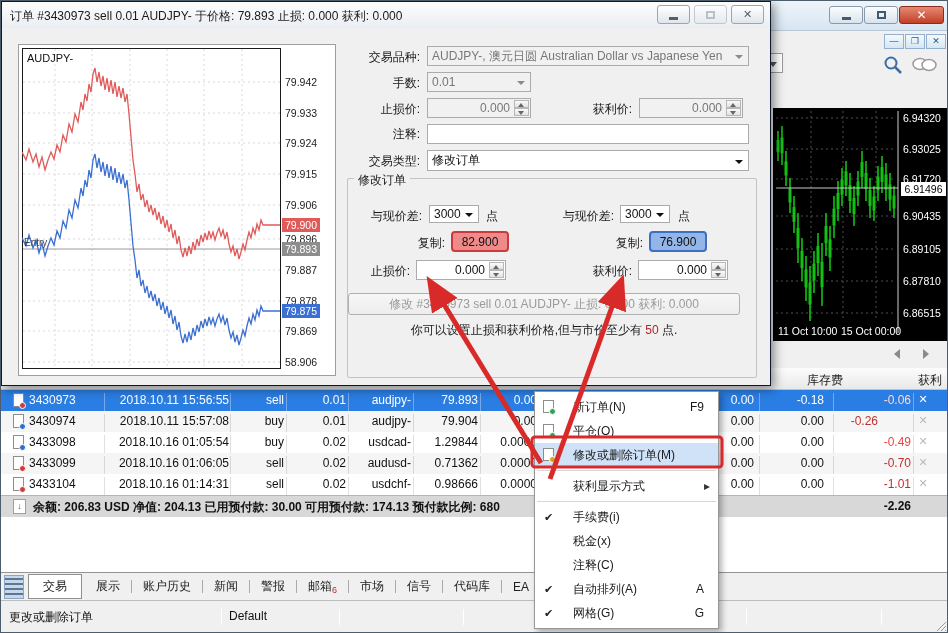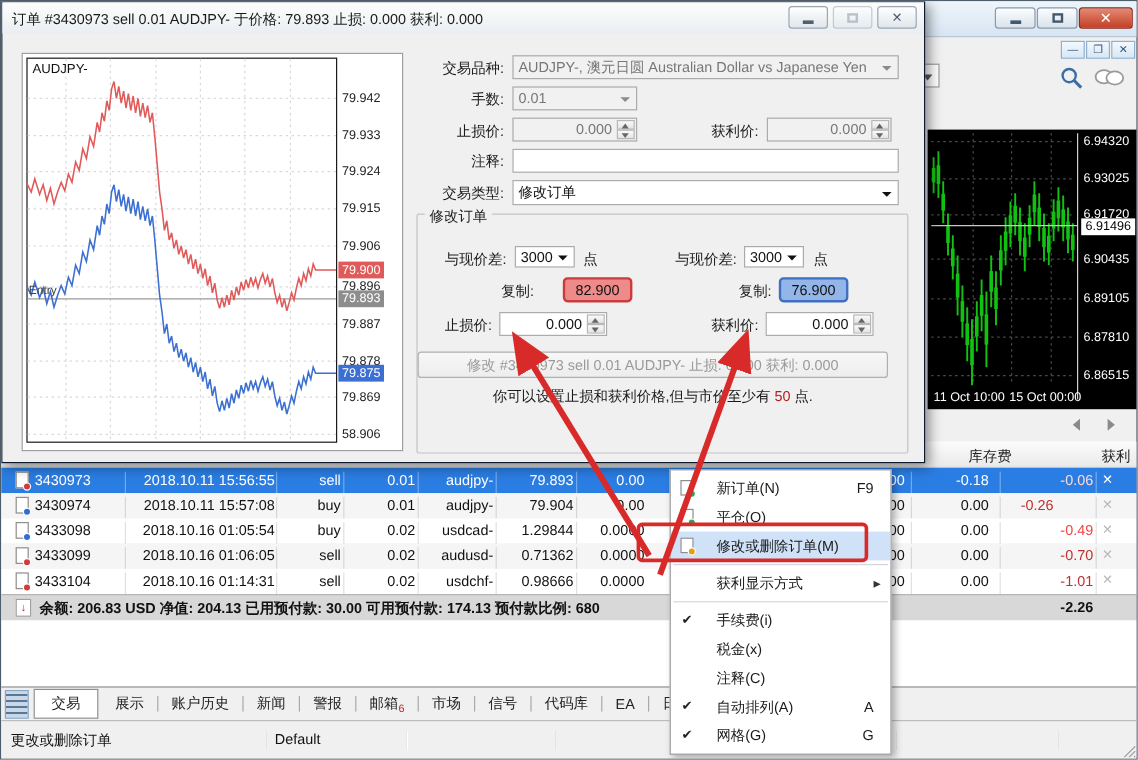--- a/index.html
+++ b/index.html
@@ -98,21 +98,21 @@
   .copy-btn{position:absolute;height:21px;line-height:19px;text-align:center;border-radius:4px;font-size:12px;color:#101010;}
   .copy-btn.sell{background:#ef8a8a;border:2px solid #cc3b3b;}
   .copy-btn.buy{background:#93b5e8;border:2px solid #3e6fc0;}
   .modify-btn{position:absolute;left:346px;top:291px;width:392px;height:22px;border:1px solid #b0b0b0;border-radius:3px;
     background:linear-gradient(#f7f7f7,#ededed);color:#9a9a9a;text-align:center;line-height:20px;}
   .hint{position:absolute;left:346px;top:320px;width:392px;text-align:center;color:#1a1a1a;}
   .hint b{color:#b22222;font-weight:normal;}
 
   
   .ctx-menu{position:absolute;left:533px;top:390px;width:185px;background:#fff;border:1px solid #979797;
-    box-shadow:3px 3px 6px rgba(0,0,0,0.3);z-index:40;padding:3px 0;margin-left:24px;}
+    box-shadow:3px 3px 6px rgba(0,0,0,0.3);z-index:40;padding:3px 0;}
   .menu-item{position:relative;height:24px;line-height:24px;color:#1a1a1a;}
   .menu-item.hl{background:#cfe2f7;}
   .mi-label{position:absolute;left:38px;}
   .mi-short{position:absolute;right:14px;}
   .mi-sub{position:absolute;right:8px;color:#333;}
   .mi-check{position:absolute;left:9px;font-size:11px;color:#222;}
   .mi-icon{position:absolute;left:8px;top:5px;width:11px;height:13px;background:#fff;border:1px solid #8d8d8d;}
   .mi-icon i{position:absolute;right:-3px;bottom:-3px;width:7px;height:7px;border-radius:50%;border:1px solid #fff;}
   .menu-sep{height:1px;background:#d6d6d6;margin:3px 2px;}
 
@@ -533,21 +533,21 @@
       <span>3000</span><span class="combo-arrow" style="top:7px;"></span>
     </div>
     <span class="flabel" style="left:484px;top:206px;width:20px;text-align:left;">点</span>
     <span class="flabel" style="left:522px;top:206px;width:90px;">与现价差:</span>
     <div class="field" style="left:618px;top:203px;width:50px;height:18px;line-height:16px;">
       <span>3000</span><span class="combo-arrow" style="top:7px;"></span>
     </div>
     <span class="flabel" style="left:676px;top:206px;width:20px;text-align:left;">点</span>
 
     <span class="flabel" style="left:353px;top:233px;width:90px;">复制:</span>
-    <div class="copy-btn sell" style="left:449px;top:229px;width:58px;margin-left:18px;">82.900</div>
+    <div class="copy-btn sell" style="left:449px;top:229px;width:58px;">82.900</div>
     <span class="flabel" style="left:551px;top:233px;width:90px;">复制:</span>
     <div class="copy-btn buy" style="left:647px;top:229px;width:58px;">76.900</div>
 
     <span class="flabel" style="left:318px;top:261px;width:90px;">止损价:</span>
     <div class="field num" style="left:414px;top:258px;width:90px;">
       <span>0.000</span>
       <span class="spinbox">
           <span class="spinbtn">
             <i class="tri-up"></i>
           </span>

